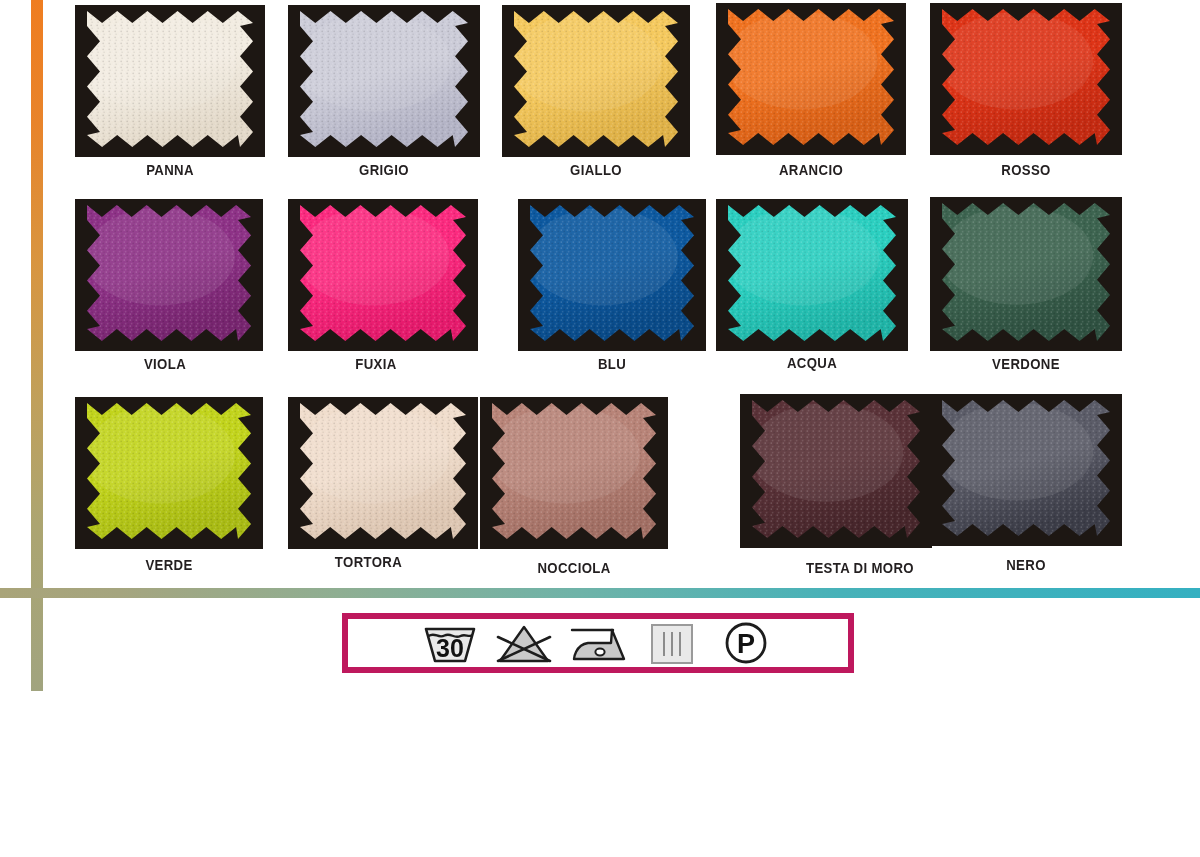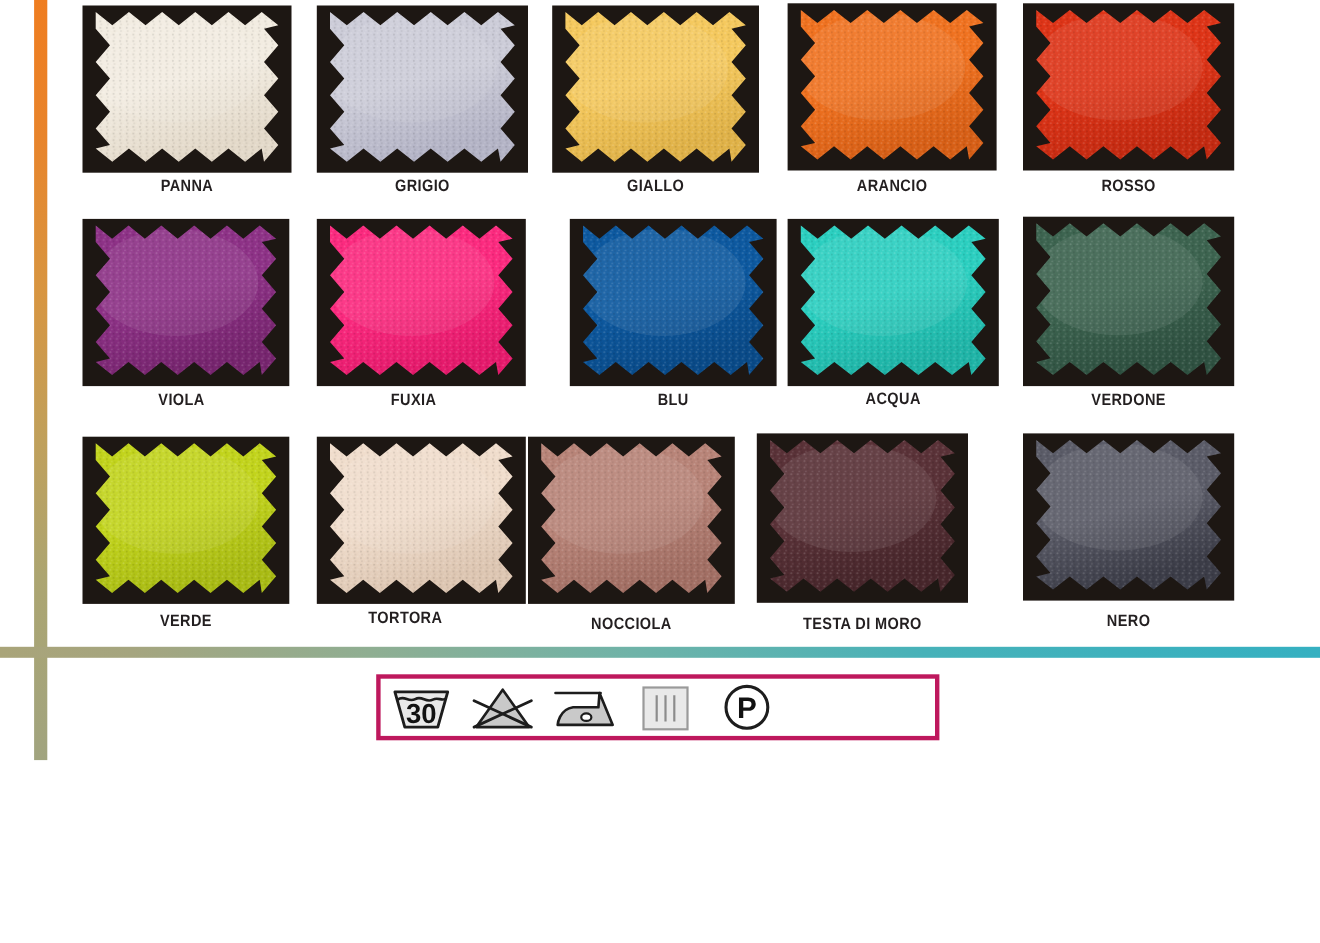--- a/index.html
+++ b/index.html
@@ -36,24 +36,24 @@
     font-size:15px;
     letter-spacing:.4px;
     color:#231f20;
     font-family:"Liberation Sans", sans-serif;
     transform:scaleX(.88);
     white-space:nowrap;
   }
   
   #care{
     position:absolute;left:342px;top:613px;width:512px;height:60px;
-    border:4px solid #be185d;
+    border:6px solid #be185d;
     background:#ffffff;
     box-sizing:border-box;
-    display:flex;align-items:center;justify-content:flex-start;
+    display:flex;align-items:center;justify-content:center;
   }
   .care-sym{width:74px;height:48px;display:flex;align-items:center;justify-content:center;}
   .care-sym svg{display:block;}
 </style>
 </head>
 <body>
 
 <div id="vrule"></div>
 <div id="hrule"></div>
 
@@ -389,21 +389,21 @@
               <polygon points="12.0,6.0 26.9,18.0 41.8,6.0 56.7,18.0 71.6,6.0 86.5,18.0 101.5,6.0 116.4,18.0 131.3,6.0 146.2,18.0 161.1,6.0 176.0,18.0 163.0,21.1 176.0,36.2 163.0,51.3 176.0,66.4 163.0,81.6 176.0,96.7 163.0,111.8 176.0,126.9 163.0,142.0 161.1,130.0 146.2,142.0 131.3,130.0 116.4,142.0 101.5,130.0 86.5,142.0 71.6,130.0 56.7,142.0 41.8,130.0 26.9,142.0 12.0,130.0 25.0,126.9 12.0,111.8 25.0,96.7 12.0,81.6 25.0,66.4 12.0,51.3 25.0,36.2 12.0,21.1"></polygon>
             </clipPath>
           </defs>
           <polygon points="12.0,6.0 26.9,18.0 41.8,6.0 56.7,18.0 71.6,6.0 86.5,18.0 101.5,6.0 116.4,18.0 131.3,6.0 146.2,18.0 161.1,6.0 176.0,18.0 163.0,21.1 176.0,36.2 163.0,51.3 176.0,66.4 163.0,81.6 176.0,96.7 163.0,111.8 176.0,126.9 163.0,142.0 161.1,130.0 146.2,142.0 131.3,130.0 116.4,142.0 101.5,130.0 86.5,142.0 71.6,130.0 56.7,142.0 41.8,130.0 26.9,142.0 12.0,130.0 25.0,126.9 12.0,111.8 25.0,96.7 12.0,81.6 25.0,66.4 12.0,51.3 25.0,36.2 12.0,21.1" fill="url(#fg12)"></polygon>
           <rect x="0" y="0" width="188" height="152" fill="url(#fp12)" clip-path="url(#fc12)"></rect>
           <ellipse cx="84.60000000000001" cy="57.76" rx="75.2" ry="48.64" fill="#ffffff" opacity="0.08" clip-path="url(#fc12)"></ellipse>
         </svg>
       </div>
       <div class="label" style="top: 162px;">NOCCIOLA</div>
     </div>
-    <div class="cell" style="left: 688px; top: 394px; width: 192px; height: 189px;">
+    <div class="cell" style="left: 740px; top: 394px; width: 192px; height: 189px; padding-left: 16px;">
       <div class="chip" style="width: 192px; height: 154px; background: rgb(29, 23, 19);">
         <svg width="192" height="154" viewBox="0 0 192 154" style="position: absolute; left: 0px; top: 0px;">
           <defs>
             <linearGradient id="fg13" x1="0" y1="0" x2="0.35" y2="1">
               <stop offset="0%" stop-color="#5a3238"></stop>
               <stop offset="55%" stop-color="#5a3238"></stop>
               <stop offset="100%" stop-color="#47262b"></stop>
             </linearGradient>
             <pattern id="fp13" width="6" height="6" patternUnits="userSpaceOnUse">
               <circle cx="1.3" cy="1.1" r="0.9" fill="#ffffff" opacity="0.17"></circle>

